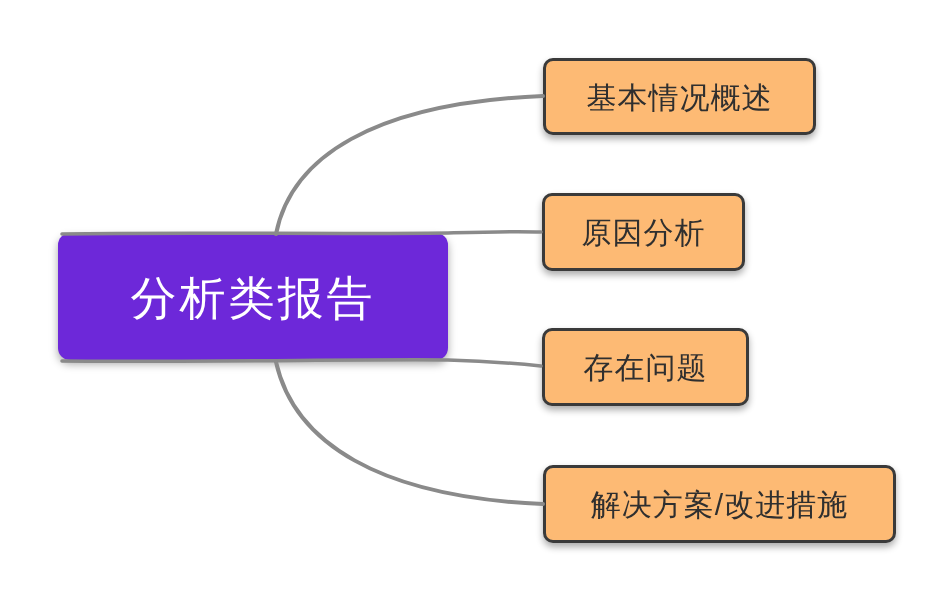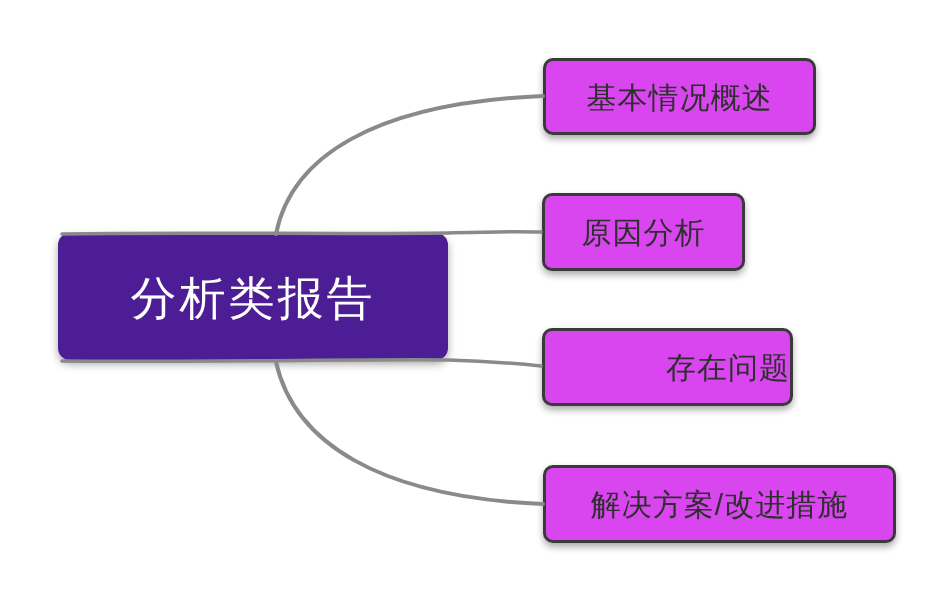--- a/index.html
+++ b/index.html
@@ -35,53 +35,53 @@
     align-items: center;
     justify-content: center;
     box-sizing: border-box;
     z-index: 1;
   }
   .central-node {
     left: 58px;
     top: 233px;
     width: 390px;
     height: 127px;
-    background: #4c1d95;
+    background: #6d28d9;
     border-radius: 12px;
     box-shadow: 0 4px 8px rgba(0,0,0,0.35);
     cursor: pointer;
   }
   .central-node .label {
     color: #ffffff;
     font-size: 46px;
     font-weight: 500;
     letter-spacing: 3px;
     white-space: nowrap;
     line-height: 1;
     padding-top: 2px;
   }
   .child-node {
-    background: #d946ef;
+    background: #fdba74;
     border: 3px solid #3a3a3a;
     border-radius: 10px;
     box-shadow: 0 4px 7px rgba(0,0,0,0.33);
     cursor: pointer;
   }
   .child-node .label {
     color: #2f2f2f;
     font-size: 30px;
     font-weight: 400;
     letter-spacing: 1px;
     white-space: nowrap;
     line-height: 1;
     padding-top: 2px;
   }
   .child-1 { left: 543px; top: 58px;  width: 273px; height: 77px; }
   .child-2 { left: 542px; top: 193px; width: 203px; height: 78px; }
-  .child-3 { left: 542px; top: 328px; width: 251px; height: 78px; justify-content: flex-end; }
+  .child-3 { left: 542px; top: 328px; width: 207px; height: 78px; }
   .child-4 { left: 543px; top: 465px; width: 353px; height: 78px; }
 </style>
 </head>
 <body>
 
 <div class="canvas">
 
   <div class="node central-node">
     <span class="label">分析类报告</span>
   </div>

